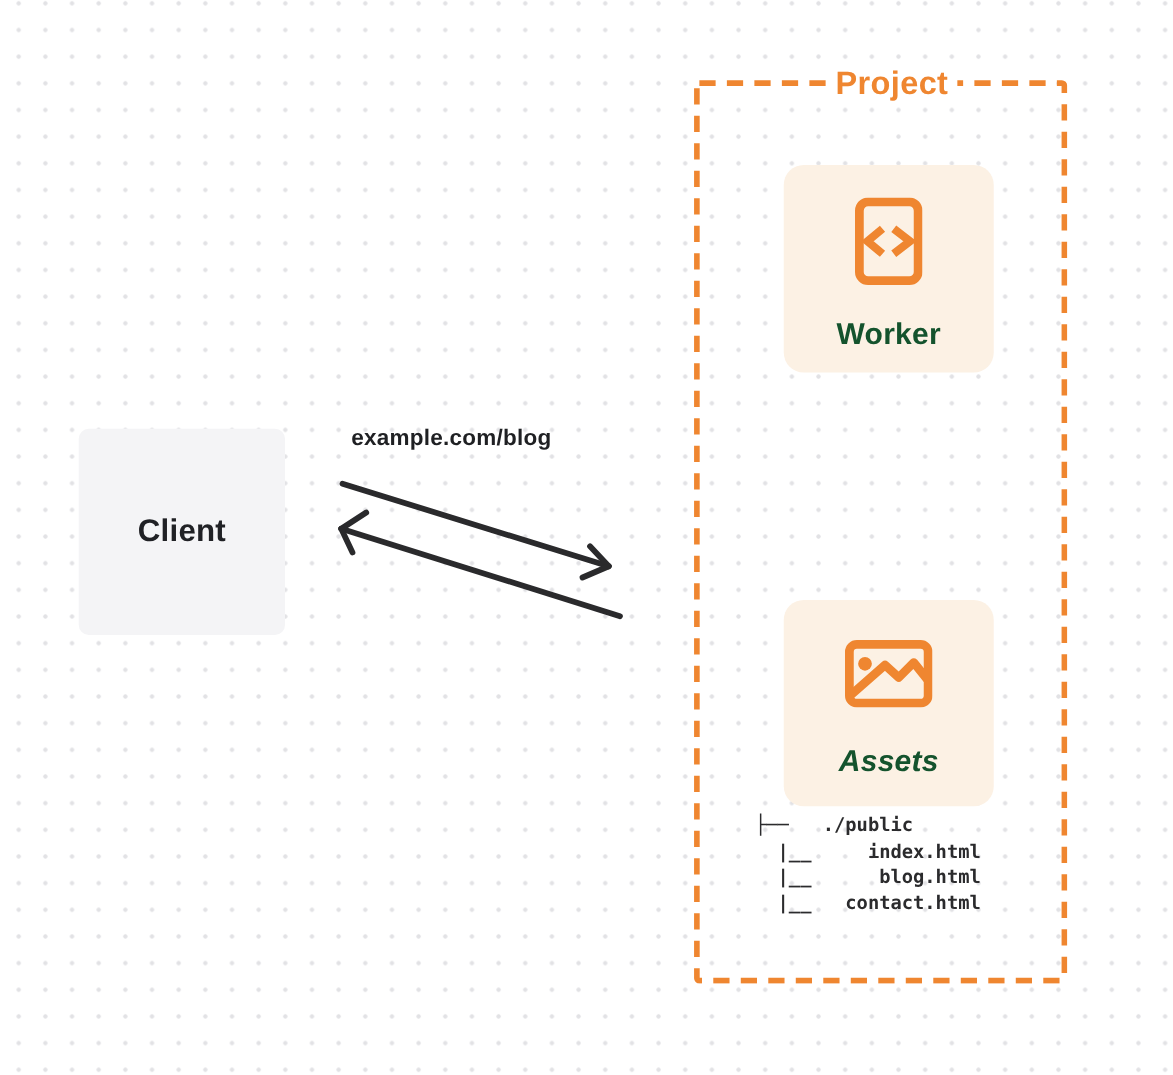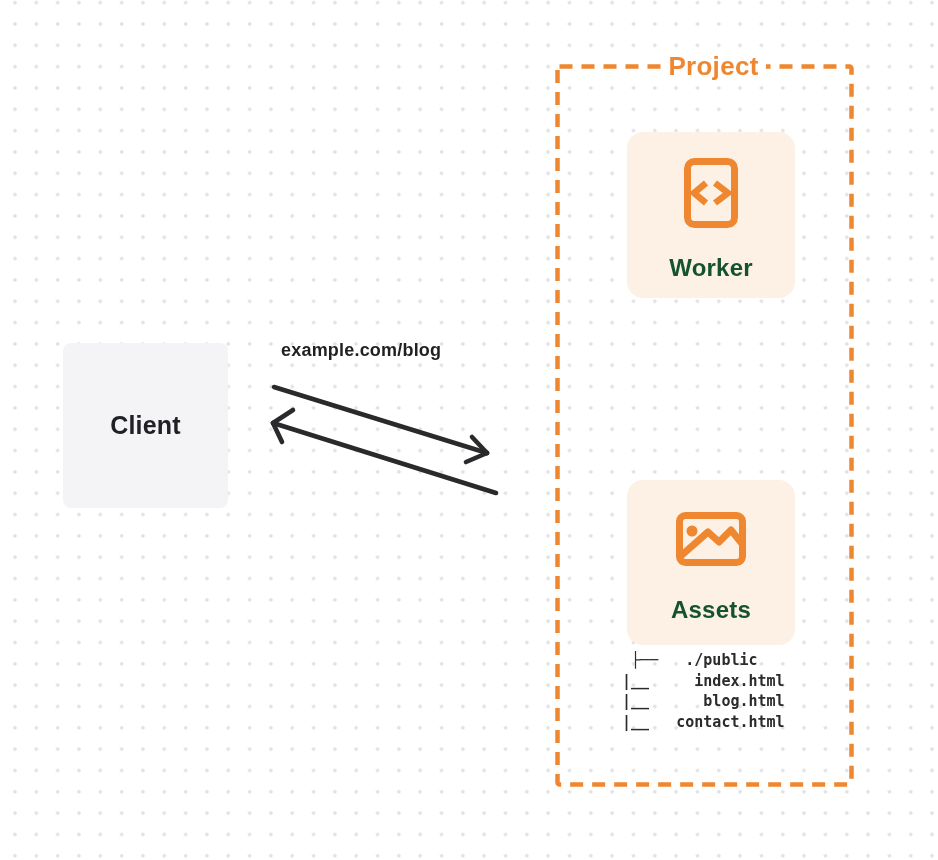--- a/index.html
+++ b/index.html
@@ -70,39 +70,38 @@
 
   
   .node-card {
     position: absolute;
     width: 168px;
     background: #fcf1e4;
     border-radius: 16px;
     display: flex; flex-direction: column; align-items: center;
   }
   .worker-card { left: 72px; top: 68px;  height: 166px; padding-top: 26px; }
-  .assets-card { left: 72px; top: 416px; height: 165px; padding-top: 32px; }
+  .assets-card { left: 72px; top: 416px; height: 165px; padding-top: 32px; font-style: italic; }
   .worker-card .card-label { margin-top: 26px; }
   .assets-card .card-label { margin-top: 30px; }
   .card-label {
     font-size: 24px; font-weight: bold; color: #14532d; letter-spacing: 0.2px;
   }
   .card-icon { display: block; }
 
   
   .file-tree {
     position: absolute;
     left: 49px; top: 586px;
     font-family: "DejaVu Sans Mono", monospace;
     font-size: 15px;
     font-weight: bold;
     line-height: 20.5px;
     color: #2b2b2d;
     white-space: pre;
-    text-align: center;
   }
 </style>
 </head>
 <body>
 
 <div class="canvas">
 
   <svg class="arrows-svg" viewBox="0 0 938 860" fill="none" xmlns="http://www.w3.org/2000/svg">
     <g stroke="#2a2a2c" stroke-width="4.6" stroke-linecap="round" stroke-linejoin="round">
 

